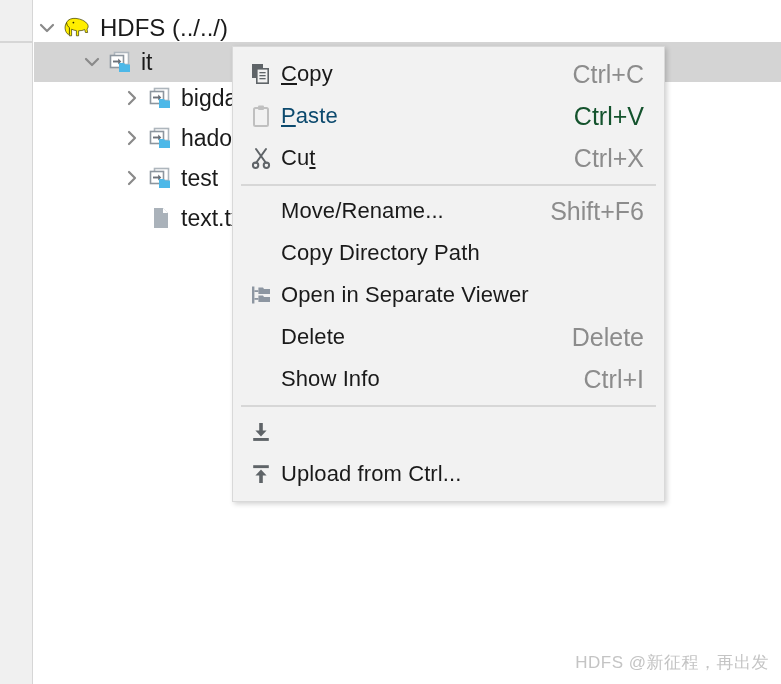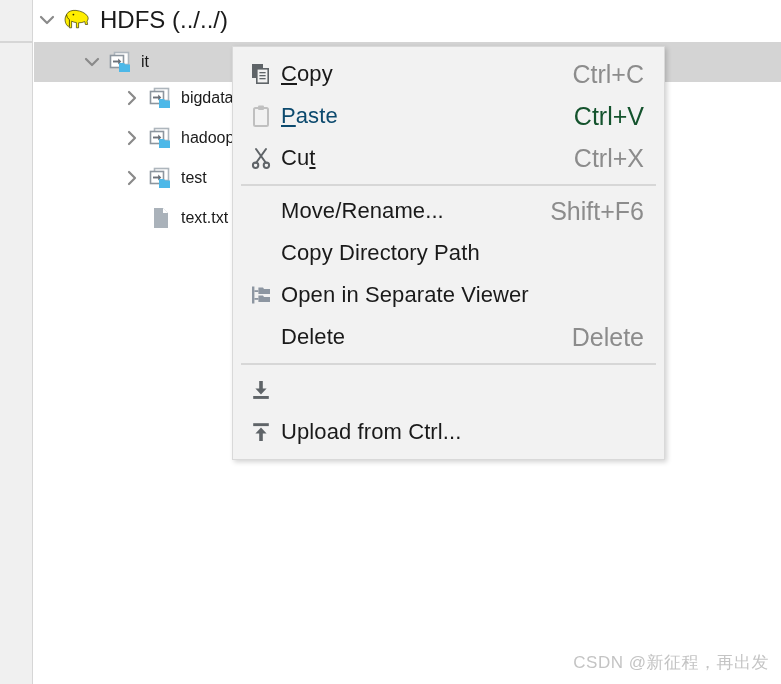--- a/index.html
+++ b/index.html
@@ -69,21 +69,21 @@
     width: 30px;
     height: 40px;
     flex: 0 0 30px;
     display: flex;
     align-items: center;
     justify-content: center;
   }
   .node-icon svg { display:block; }
 
   .node-label {
-    font-size: 16px;
+    font-size: 23px;
     color: #1a1a1a;
     line-height: 1;
     padding-left: 6px;
     white-space: nowrap;
   }
   .node-label.root { font-size: 24px; }
 
   
   .elephant {
     width: 34px;
@@ -170,21 +170,21 @@
 </style>
 </head>
 <body>
 
 <div id="gutter">
   <div id="gutter-divider"></div>
 </div>
 
 <div id="tree">
 
-  <div class="row" style="top:0px;">
+  <div class="row" style="top:8px;">
     <span class="twisty">
       <svg width="20" height="20" viewBox="0 0 20 20">
         <path d="M4 7 L10 13 L16 7" fill="none" stroke="#8a8a8a" stroke-width="2.2" stroke-linecap="round" stroke-linejoin="round"></path>
       </svg>
     </span>
     <span class="elephant">
       <svg width="30" height="24" viewBox="0 0 30 24">
         <g fill="#ffee00" stroke="#3a3a00" stroke-width="0.7">
           <path d="M4.5 6.5 C6 3.2 10 2 14 2.4 C19 2.9 23.5 5 25.5 8.2
                    C26.6 10 26.2 12 25 13 L25.6 16.5 L23.4 16.5 L22.8 13.6
@@ -356,20 +356,25 @@
     <span class="mi-shortcut"></span>
   </div>
 
   <div class="mi">
     <span class="mi-icon"></span>
     <span class="mi-label">Delete</span>
     <span class="mi-shortcut">Delete</span>
   </div>
 
 
+  <div class="mi">
+    <span class="mi-icon"></span>
+    <span class="mi-label">Show Info</span>
+    <span class="mi-shortcut">Ctrl+I</span>
+  </div>
 
   <div class="mi-sep">
       <div class="line"></div>
     </div>
 
   <div class="mi">
     <span class="mi-icon">
       <svg width="24" height="24" viewBox="0 0 24 24">
         <rect x="10.2" y="3" width="3.6" height="8.4" fill="#5f6468"></rect>
         <path d="M6.4 10.4 L17.6 10.4 L12 16.6 Z" fill="#5f6468"></path>
@@ -386,13 +391,13 @@
         <path d="M6.4 13.6 L17.6 13.6 L12 7.4 Z" fill="#5f6468"></path>
         <rect x="10.2" y="12.6" width="3.6" height="8.4" fill="#5f6468"></rect>
       </svg>
     </span>
     <span class="mi-label">Upload from Ctrl...</span>
     <span class="mi-shortcut"></span>
   </div>
 
 </div>
 
-<div id="watermark">CSDN @新征程，再出发</div>
+<div id="watermark">HDFS @新征程，再出发</div>
 
 </body></html>

